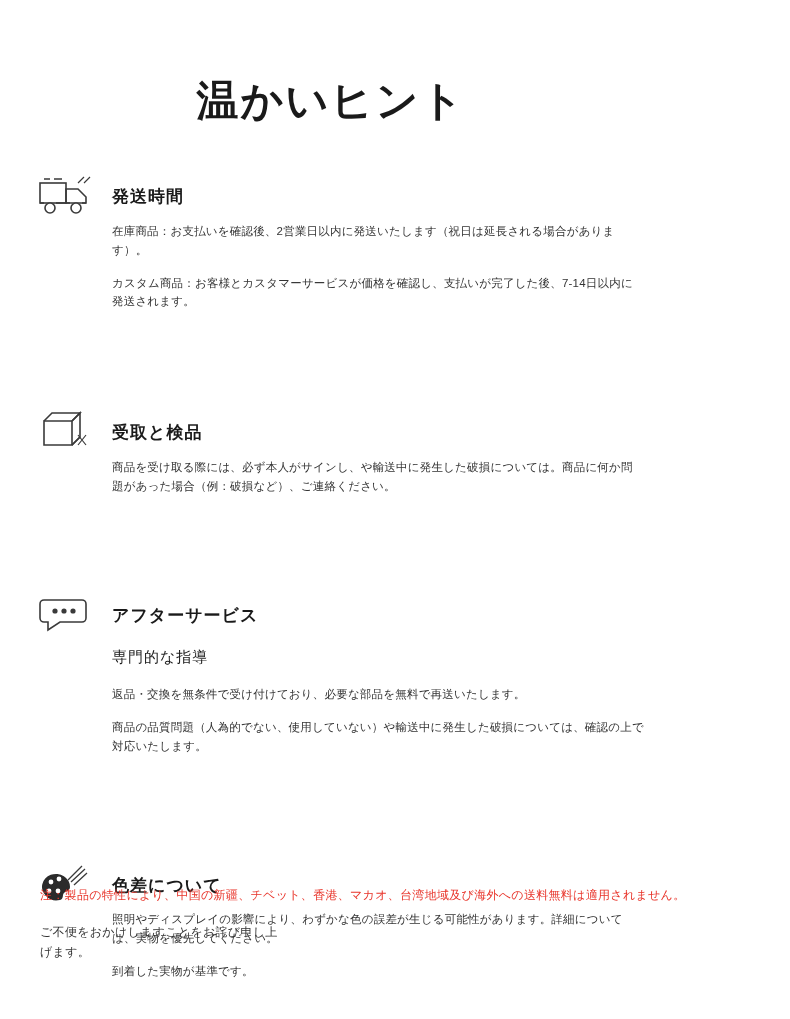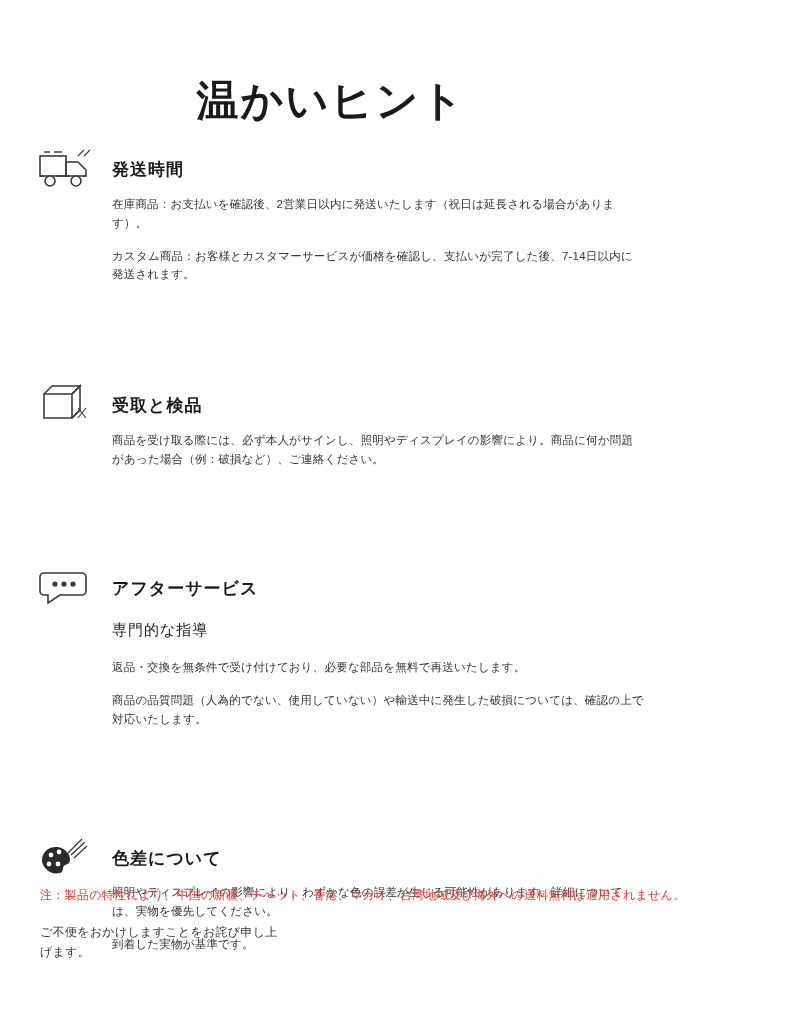--- a/index.html
+++ b/index.html
@@ -29,21 +29,21 @@
     color: #1a1a1a;
     margin: 0;
     padding-top: 78px;
     line-height: 1.1;
   }
   .section {
     position: relative;
     padding-left: 112px;
     padding-right: 18px;
   }
-  .sec-shipping { margin-top: 36px; }
+  .sec-shipping { margin-top: 63px; }
   .sec-receive  { margin-top: 112px; }
   .sec-after    { margin-top: 110px; }
   .sec-color    { margin-top: 120px; }
 
   .sec-head {
     font-size: 17px;
     font-weight: bold;
     color: #1a1a1a;
     letter-spacing: 1px;
     margin: 0 0 14px 0;
@@ -126,21 +126,21 @@
     <span class="icon-box">
       <svg width="68" height="58" viewBox="0 0 68 58" fill="none" stroke="#3a3a3a" stroke-width="1.6">
         <path d="M10 16 h28 v24 h-28 z"></path>
         <path d="M10 16 l8 -8 h28 l-8 8"></path>
         <path d="M38 16 l8 -8 v24 l-8 8"></path>
         <path d="M38 40 l8 -8"></path>
         <path d="M44 30 l8 10 M52 30 l-8 10" stroke-width="1.2"></path>
       </svg>
     </span>
     <div class="sec-head">受取と検品</div>
-    <p class="body tight">商品を受け取る際には、必ず本人がサインし、照明やディスプレイの影響により。商品に何か問題があった場合（例：破損など）、ご連絡ください。</p>
+    <p class="body tight">商品を受け取る際には、必ず本人がサインし、や輸送中に発生した破損については。商品に何か問題があった場合（例：破損など）、ご連絡ください。</p>
   </div>
 
   <div class="section sec-after">
     <span class="icon-box">
       <svg width="68" height="58" viewBox="0 0 68 58" fill="none" stroke="#3a3a3a" stroke-width="1.6">
         <path d="M10 12 h38 a4 4 0 0 1 4 4 v14 a4 4 0 0 1 -4 4 h-22 l-12 8 v-8 h-4 a4 4 0 0 1 -4 -4 v-14 a4 4 0 0 1 4 -4 z"></path>
         <circle cx="21" cy="23" r="2.6" fill="#3a3a3a" stroke="none"></circle>
         <circle cx="30" cy="23" r="2.6" fill="#3a3a3a" stroke="none"></circle>
         <circle cx="39" cy="23" r="2.6" fill="#3a3a3a" stroke="none"></circle>
       </svg>

